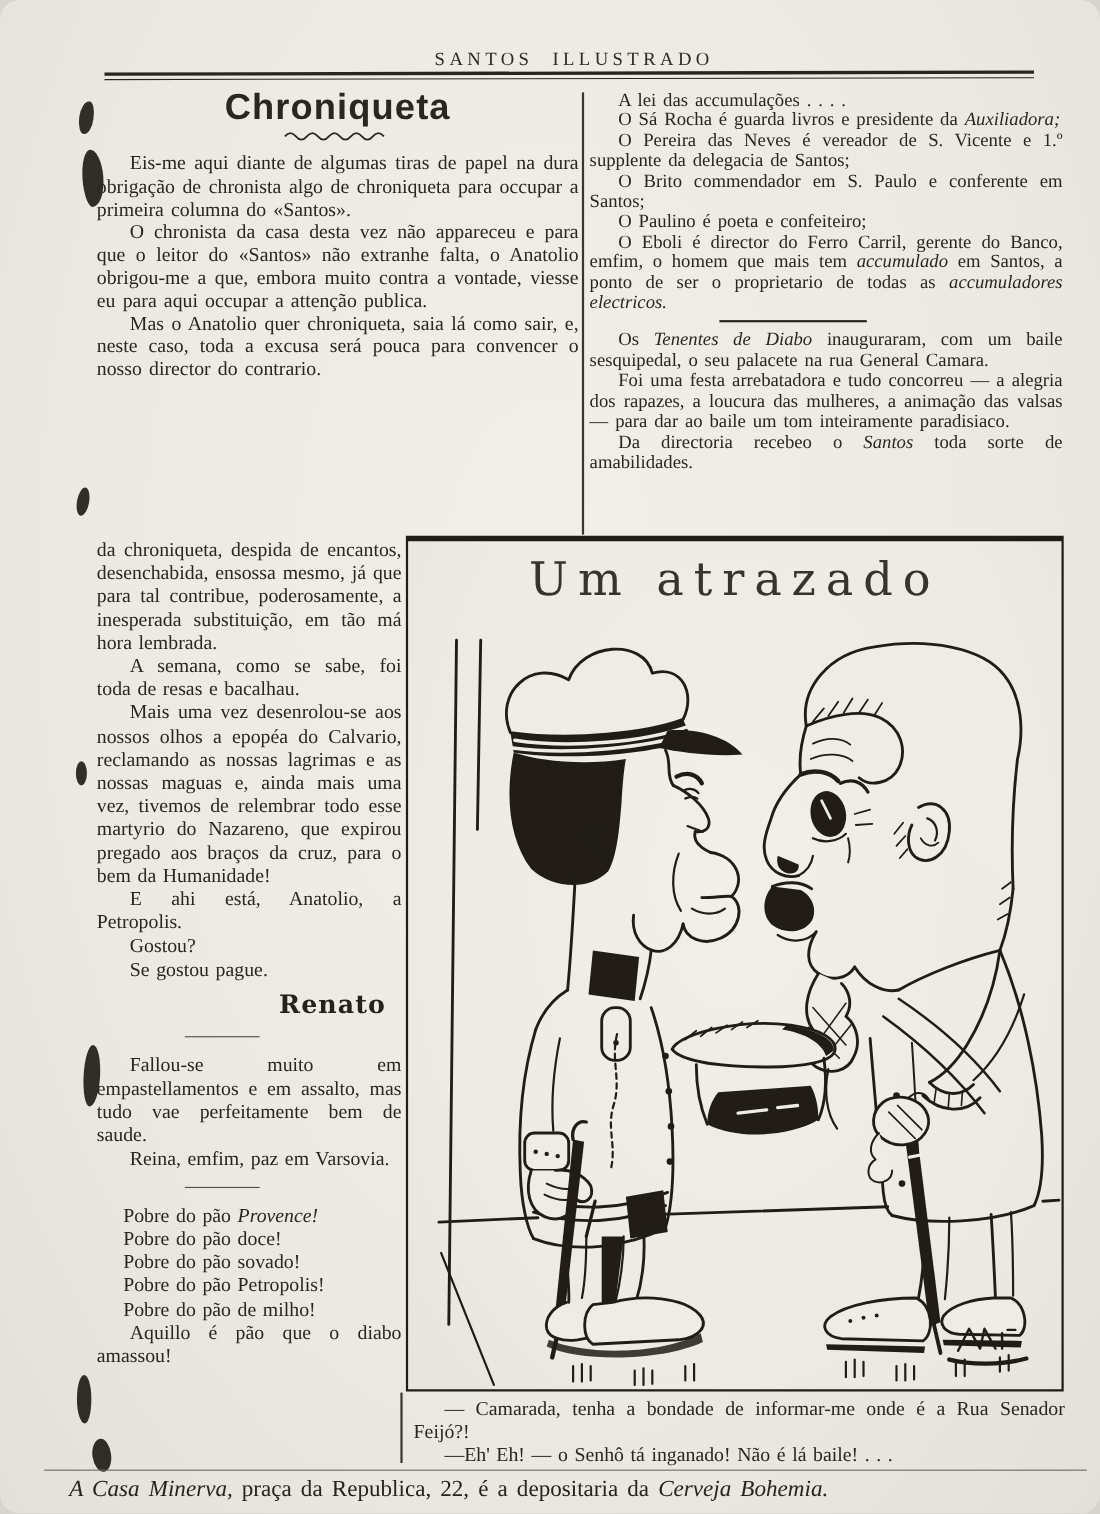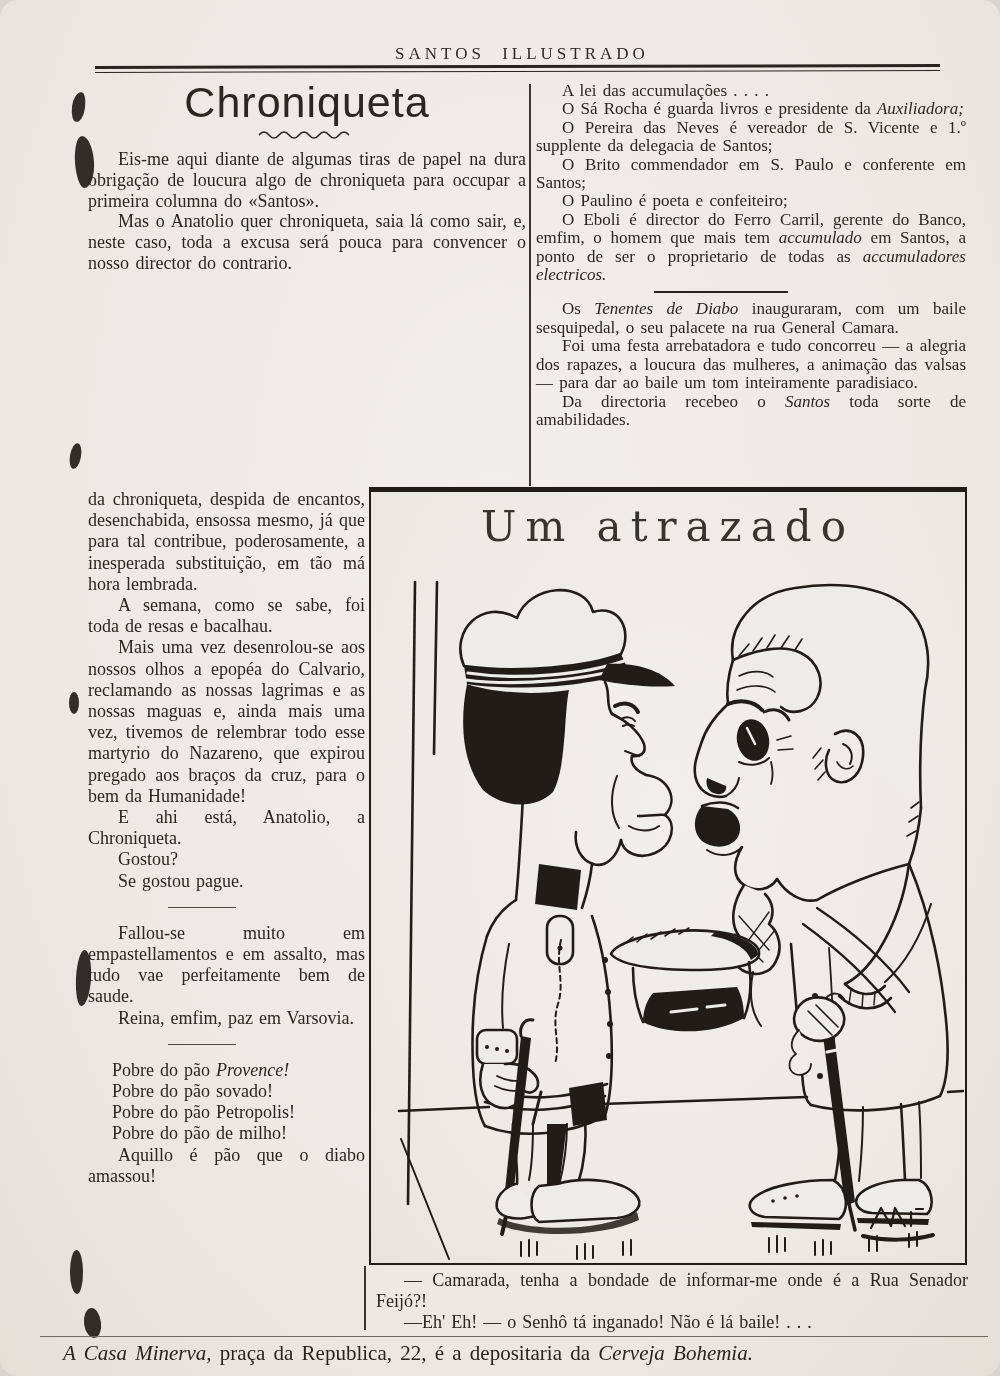--- a/index.html
+++ b/index.html
@@ -9,21 +9,21 @@
   
   .masthead{position:absolute;top:44px;left:0;width:100%;text-align:center;
     font-size:17px;letter-spacing:4px;word-spacing:9px;color:#2e2a23;transform:translateX(22px);}
   .mast-rule{position:absolute;top:65px;left:95px;width:845px;height:3px;
     border-top:3.5px solid #28241e;border-bottom:1.3px solid #28241e;transform:rotate(-0.12deg);}
   
   .vdiv{position:absolute;left:529px;top:84px;width:1.6px;height:402px;background:#3a362e;}
   .vdiv2{position:absolute;left:364px;top:1266px;width:1.6px;height:64px;background:#3a362e;}
   
   .colL{position:absolute;left:88px;top:78px;width:438px;}
-  h1.art{font-family:"Liberation Sans",sans-serif;font-size:43px;font-weight:normal;
+  h1.art{font-family:"Liberation Sans",sans-serif;font-size:33px;font-weight:bold;
     text-align:center;margin:0;letter-spacing:1px;color:#2b2720;}
   .orn{display:block;margin:1px auto 9px auto;}
   .colL p{font-size:18px;line-height:20.8px;text-align:justify;margin:0;word-spacing:2px;}
   .ind{text-indent:30px;}
   
   .colN{position:absolute;left:88px;top:489px;width:277px;}
   .colN p{font-size:18px;line-height:21.2px;text-align:justify;margin:0;word-spacing:1.5px;}
   .sig{font-family:"DejaVu Serif",serif;font-weight:bold;font-size:23px;text-align:right;
     padding:8px 14px 0 0;letter-spacing:1px;color:#26221b;}
   .sep{width:68px;height:0;border-top:1.7px solid #4e4a41;margin:15px 0 15px 80px;}
@@ -72,36 +72,39 @@
   <div class="masthead">SANTOS ILLUSTRADO</div>
   <div class="mast-rule"></div>
   <div class="vdiv"></div>
   <div class="vdiv2"></div>
 
   <section class="colL">
     <h1 class="art">Chroniqueta</h1>
     <svg class="orn" width="100" height="12" viewBox="0 0 100 12">
       <path d="M2,7 Q7,1 12,7 T22,7 T32,7 T42,7 T52,7 T62,7 T72,7 T82,7 T92,7" stroke="#2b2720" stroke-width="1.6" fill="none"></path>
     </svg>
-    <p class="ind">Eis-me aqui diante de algumas tiras de papel na dura obrigação de loucura algo de chroniqueta para occupar a primeira columna do «Santos».</p>
+    <p class="ind">Eis-me aqui diante de algumas tiras de papel na dura obrigação de chronista algo de chroniqueta para occupar a primeira columna do «Santos».</p>
+    <p class="ind">O chronista da casa desta vez não appareceu e para que o leitor do «Santos» não extranhe falta, o Anatolio obrigou-me a que, embora muito contra a vontade, viesse eu para aqui occupar a attenção publica.</p>
     <p class="ind">Mas o Anatolio quer chroniqueta, saia lá como sair, e, neste caso, toda a excusa será pouca para convencer o nosso director do contrario.</p>
   </section>
 
   <section class="colN">
     <p>da chroniqueta, despida de encantos, desenchabida, ensossa mesmo, já que para tal contribue, poderosamente, a inesperada substituição, em tão má hora lembrada.</p>
     <p class="ind">A semana, como se sabe, foi toda de resas e bacalhau.</p>
     <p class="ind">Mais uma vez desenrolou-se aos nossos olhos a epopéa do Calvario, reclamando as nossas lagrimas e as nossas maguas e, ainda mais uma vez, tivemos de relembrar todo esse martyrio do Nazareno, que expirou pregado aos braços da cruz, para o bem da Humanidade!</p>
-    <p class="ind">E ahi está, Anatolio, a Chroniqueta.</p>
+    <p class="ind">E ahi está, Anatolio, a Petropolis.</p>
     <p class="ind">Gostou?</p>
     <p class="ind">Se gostou pague.</p>
+    <div class="sig">Renato</div>
     <div class="sep"></div>
     <p class="ind">Fallou-se muito em empastellamentos e em assalto, mas tudo vae perfeitamente bem de saude.</p>
     <p class="ind">Reina, emfim, paz em Varsovia.</p>
     <div class="sep"></div>
     <p class="verse"><span>Pobre do pão </span><i>Provence!</i></p>
+    <p class="verse">Pobre do pão doce!</p>
     <p class="verse">Pobre do pão sovado!</p>
     <p class="verse">Pobre do pão Petropolis!</p>
     <p class="verse">Pobre do pão de milho!</p>
     <p class="ind">Aquillo é pão que o diabo amassou!</p>
   </section>
 
   <section class="colR">
     <p>A lei das accumulações . . . .</p>
     <p><span>O Sá Rocha é guarda livros e presidente da </span><i>Auxiliadora;</i></p>
     <p>O Pereira das Neves é vereador de S. Vicente e 1.º supplente da delegacia de Santos;</p>

